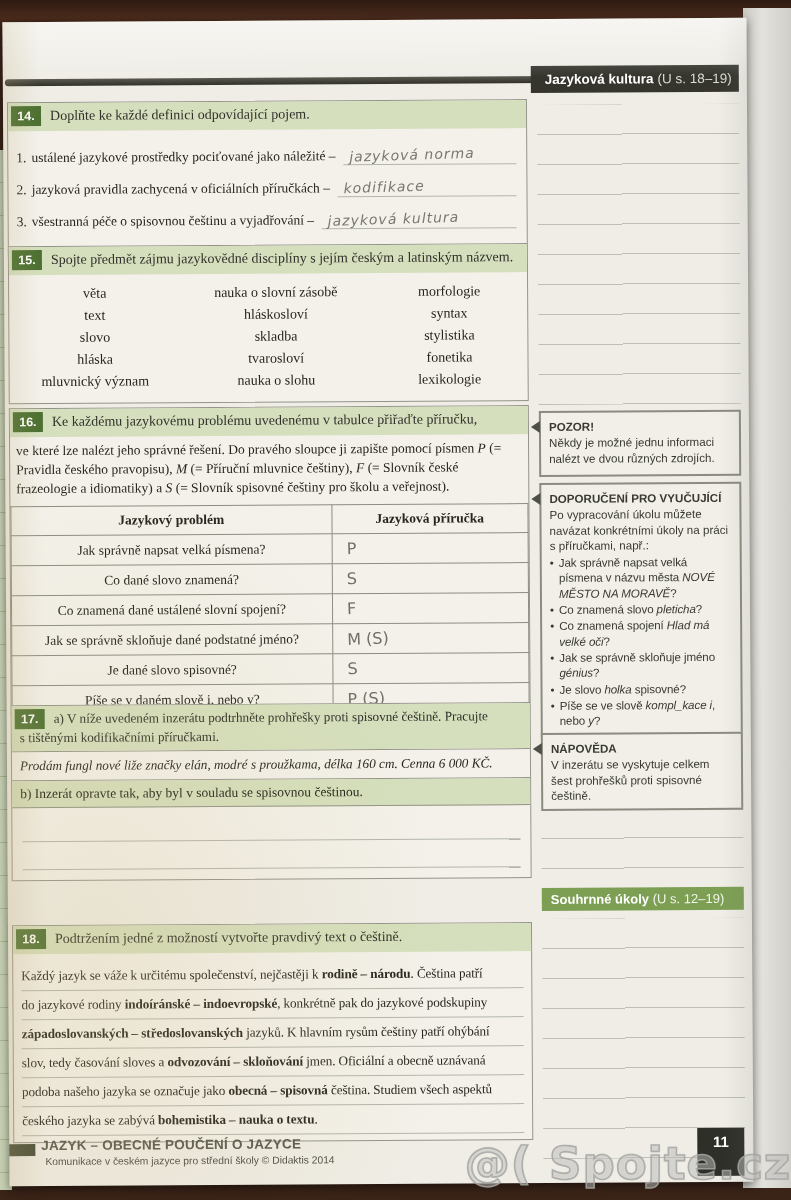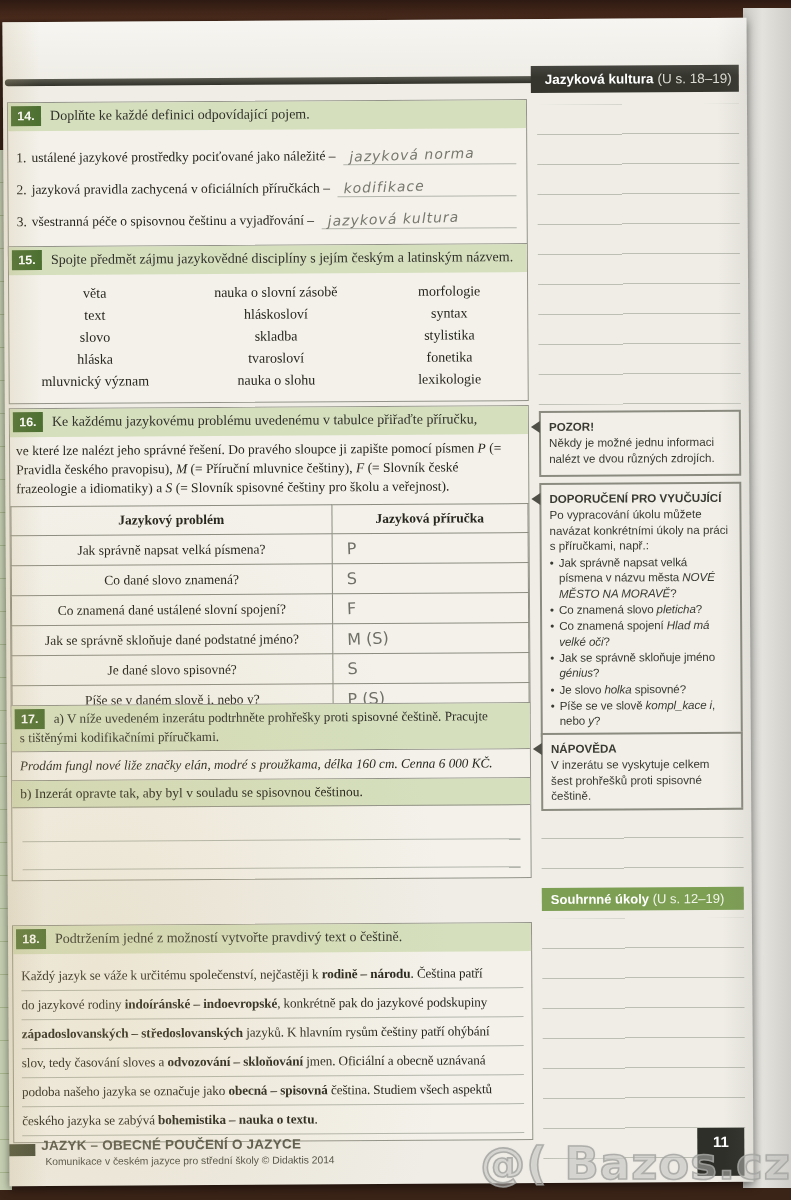--- a/index.html
+++ b/index.html
@@ -275,13 +275,13 @@
 
   <div class="rlines" style="top:900px;height:240px;"></div>
 
   <div class="f-tab"></div>
   <div class="f-title">JAZYK – OBECNÉ POUČENÍ O JAZYCE</div>
   <div class="f-sub">Komunikace v českém jazyce pro střední školy © Didaktis 2014</div>
   <div class="f-page">11</div>
 
 </div>
 
-<div class="watermark">@( Bazos.cz</div>
+<div class="watermark">@( Spojte.cz</div>
 
 </body></html>

